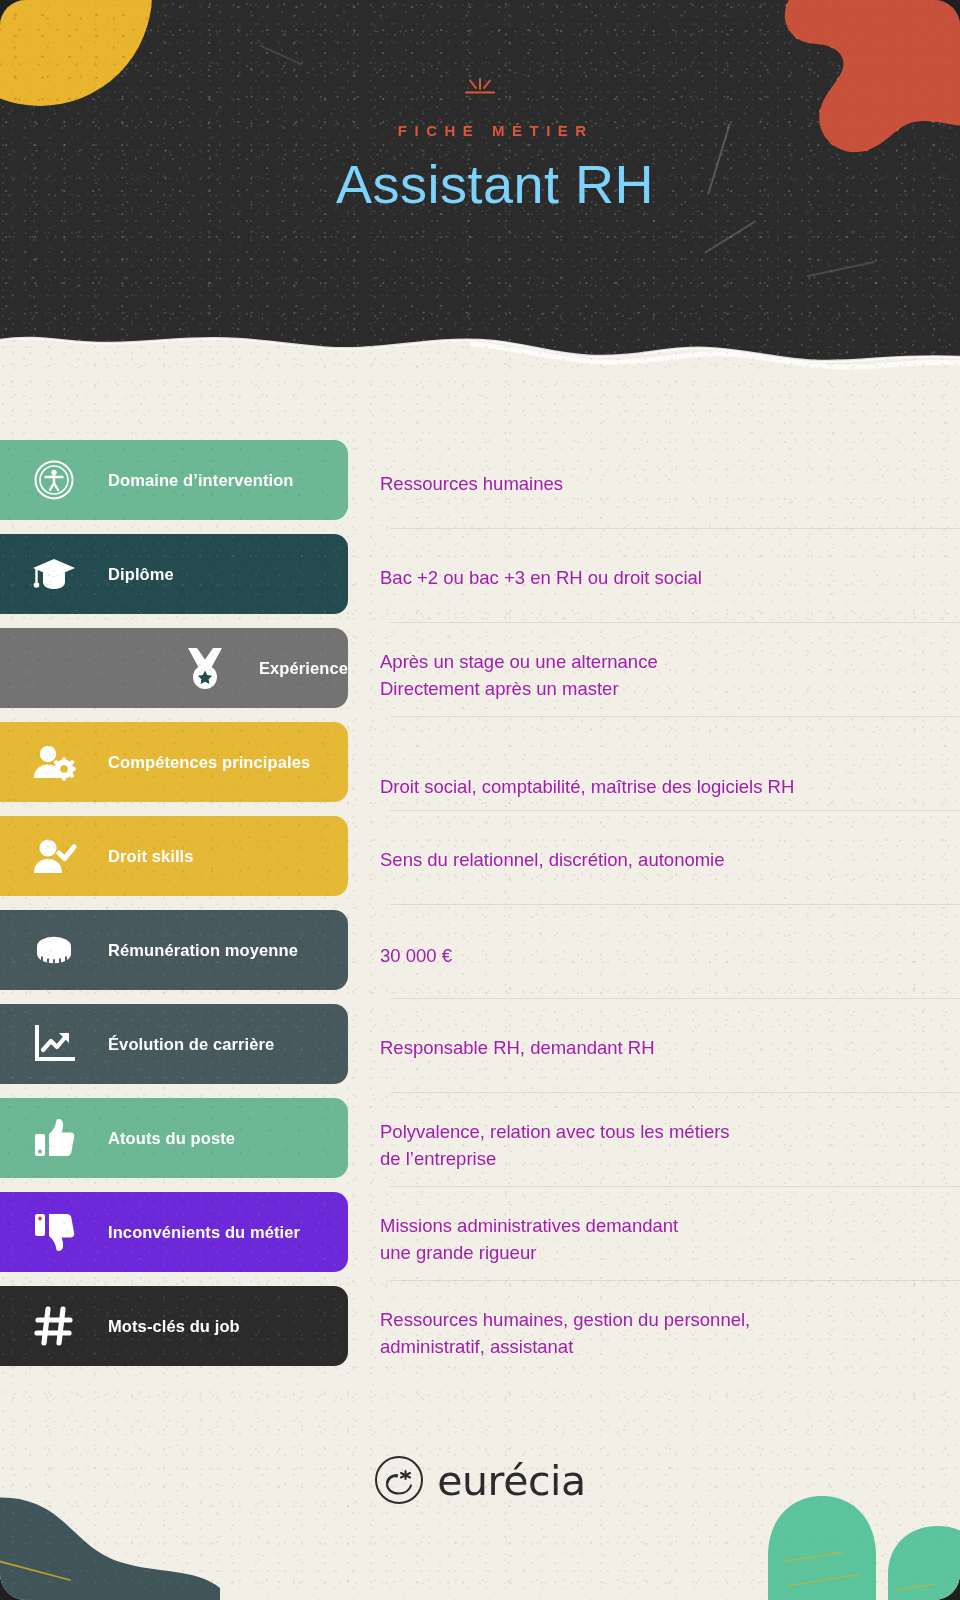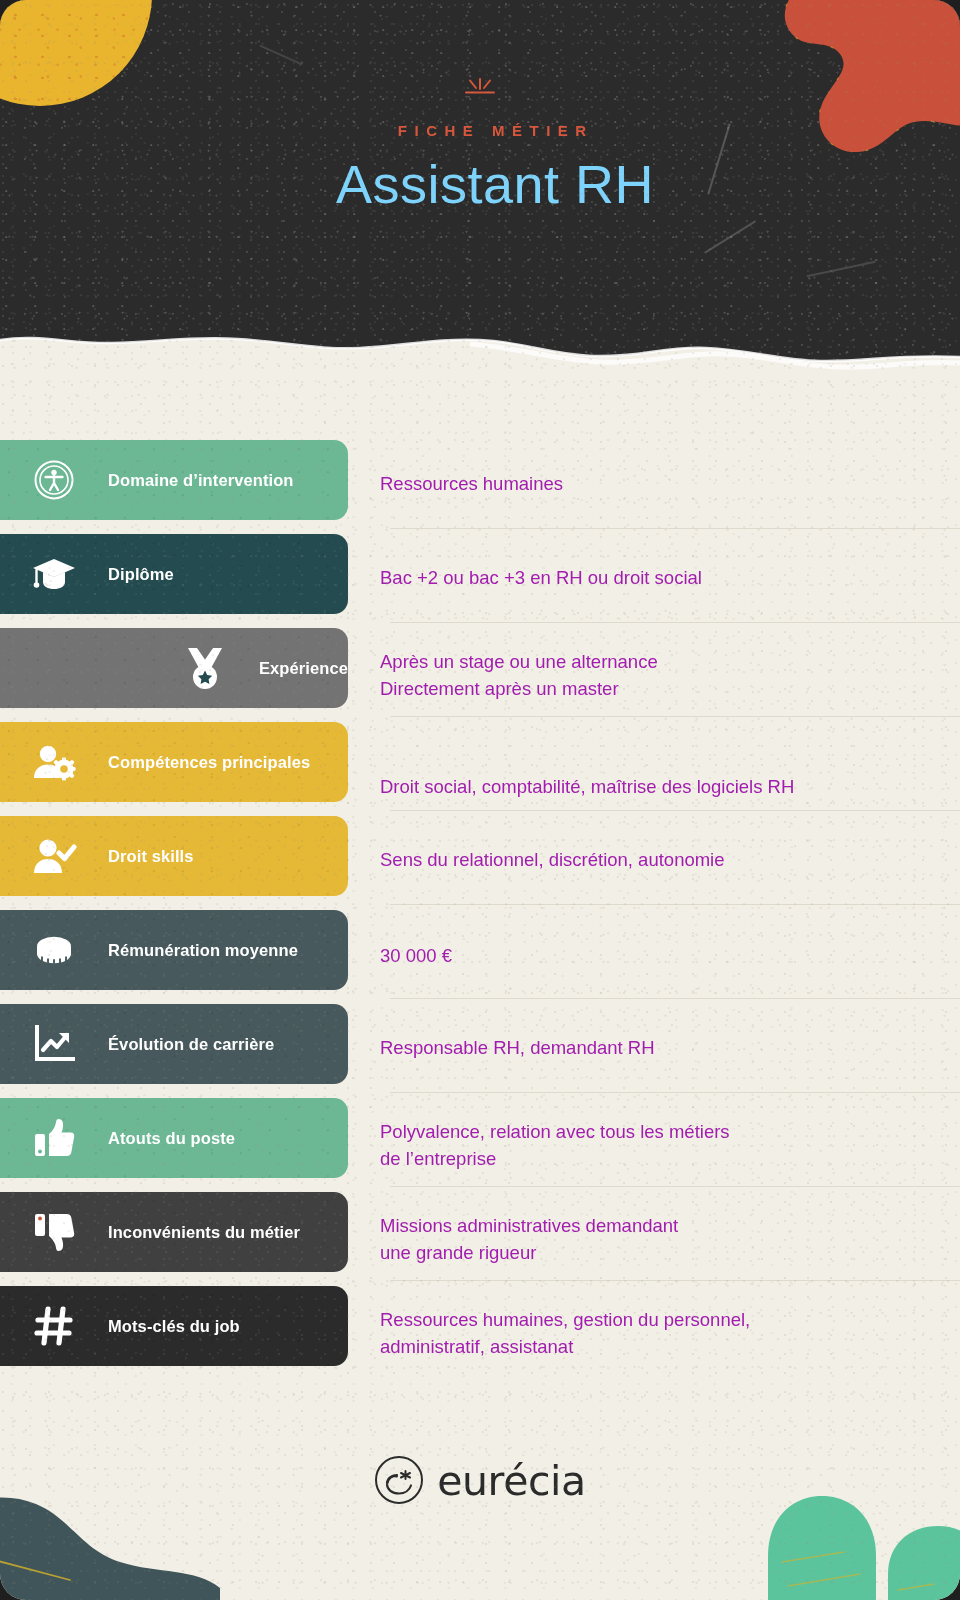--- a/index.html
+++ b/index.html
@@ -426,21 +426,21 @@
           </svg>
         </span>
         <span class="pill-label">Atouts du poste</span>
       </div>
       <div class="value" style="top:20px;">Polyvalence, relation avec tous les métiers
 de l’entreprise</div>
       <div class="divider" style="top:88px;"></div>
     </div>
 
     <div class="row" style="height:94px;">
-      <div class="pill" style="top:0;height:80px;background:#404040;">
+      <div class="pill" style="top:0;height:80px;background:#6d28d9;">
         <span class="pill-grain"></span>
         <span class="pill-icon">
           <svg width="44" height="42" viewBox="0 0 44 42" aria-hidden="true">
             <rect x="3" y="3" width="10" height="22" rx="2" fill="#fff"></rect>
             <circle cx="8" cy="7.5" r="1.9" fill="#c9503a"></circle>
             <path d="M17 25 C17 25 21 28 23 33 C24.6 37 23.6 40 26.6 40 C30 40 31.6 37 31 32
                      C30.6 28.8 29.4 26.4 29.4 26.4 L39 26.4 C41.2 26.4 42.6 24.6 42.2 22.6
                      L39.4 7 C39 4.6 37.2 3 34.8 3 L17 3 Z" fill="#fff"></path>
           </svg>
         </span>

